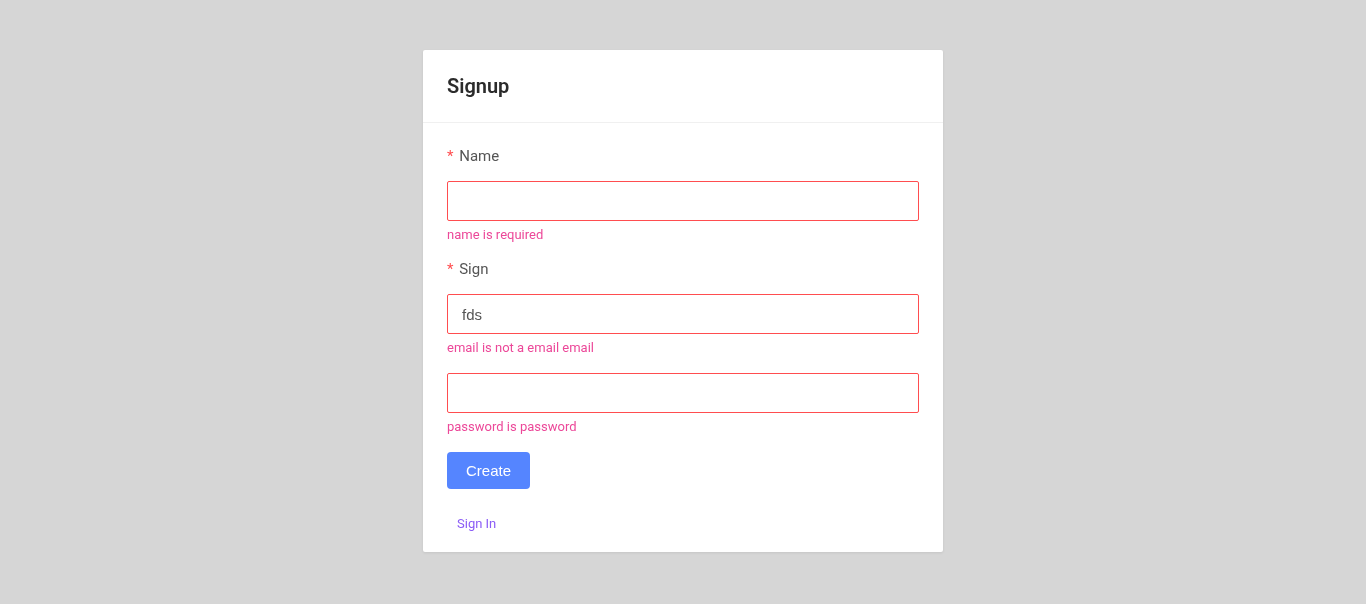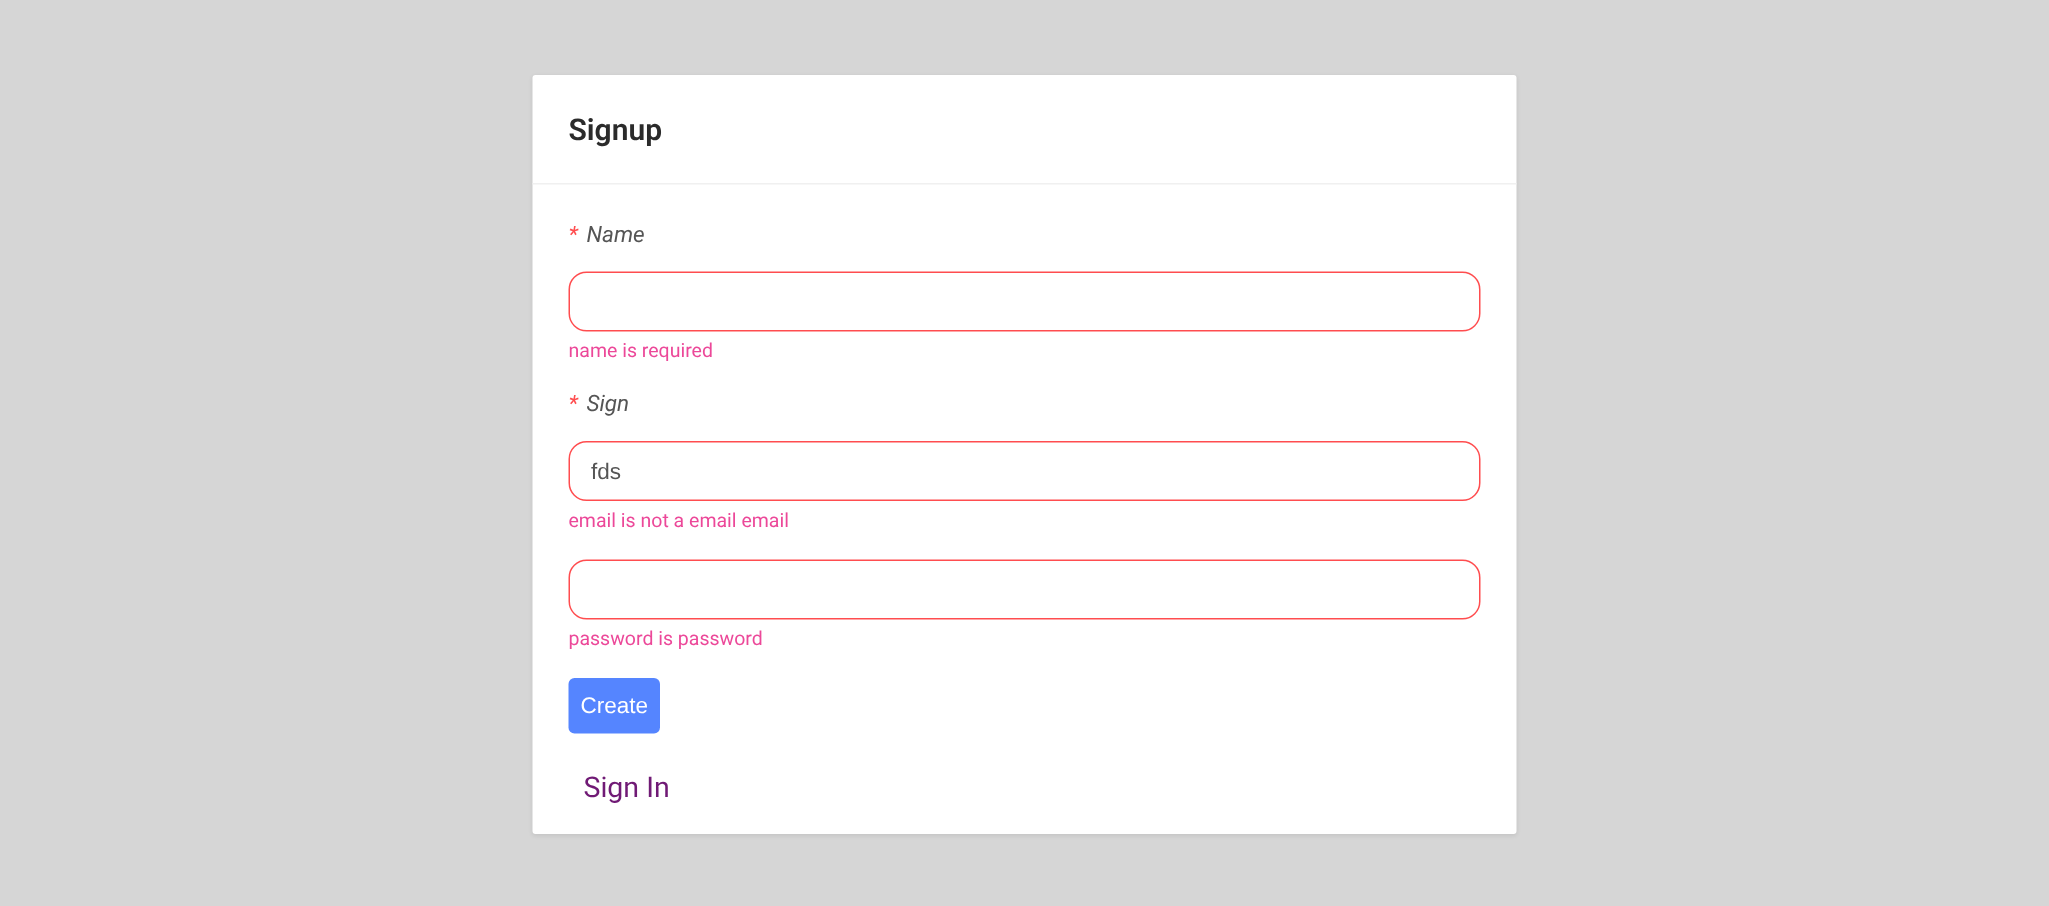--- a/index.html
+++ b/index.html
@@ -9,21 +9,21 @@
     }
     body {
       font-family: -apple-system, BlinkMacSystemFont, "Segoe UI", Roboto, "Helvetica Neue", Arial, sans-serif;
       background-color: #d6d6d6;
       width: 1366px;
       height: 604px;
       overflow-y: scroll;
     }
     .card {
       background: #ffffff;
-      width: 656px;
+      width: 520px;
       margin: 50px auto 0 auto;
       border-radius: 2px;
       box-shadow: 0 1px 3px rgba(0,0,0,0.08);
       padding-bottom: 20px;
     }
     .card-header {
       padding: 24px 24px 24px 24px;
       border-bottom: 1px solid #f0f0f0;
     }
     .card-title {
@@ -35,56 +35,55 @@
       padding: 24px 24px 0 24px;
     }
     .form-group {
       margin-bottom: 18px;
     }
     .form-label {
       font-size: 15px;
       color: #555;
       margin-bottom: 16px;
       display: block;
-      font-style: italic;
     }
     .required-star {
       color: #ff4d4f;
       margin-right: 2px;
     }
     .form-input {
       width: 100%;
       height: 40px;
       padding: 8px 14px;
       font-size: 15px;
       color: #555;
       border: 1px solid #ff4d4f;
-      border-radius: 12px;
+      border-radius: 2px;
       outline: none;
       background: #fff;
     }
     .error-text {
       color: #ec4899;
       font-size: 13px;
       margin-top: 6px;
       display: block;
     }
     .btn-primary {
       background: #5585ff;
       color: #ffffff;
       border: none;
       border-radius: 4px;
-      padding: 10px 8px;
+      padding: 10px 19px;
       font-size: 15px;
       cursor: pointer;
       margin-bottom: 24px;
     }
     .link {
-      color: #701a75;
-      font-size: 19px;
+      color: #8b5cf6;
+      font-size: 13px;
       text-decoration: none;
       cursor: pointer;
       padding-left: 10px;
     }
     ::-webkit-scrollbar {
       width: 17px;
     }
     ::-webkit-scrollbar-track {
       background: #f1f1f1;
     }

